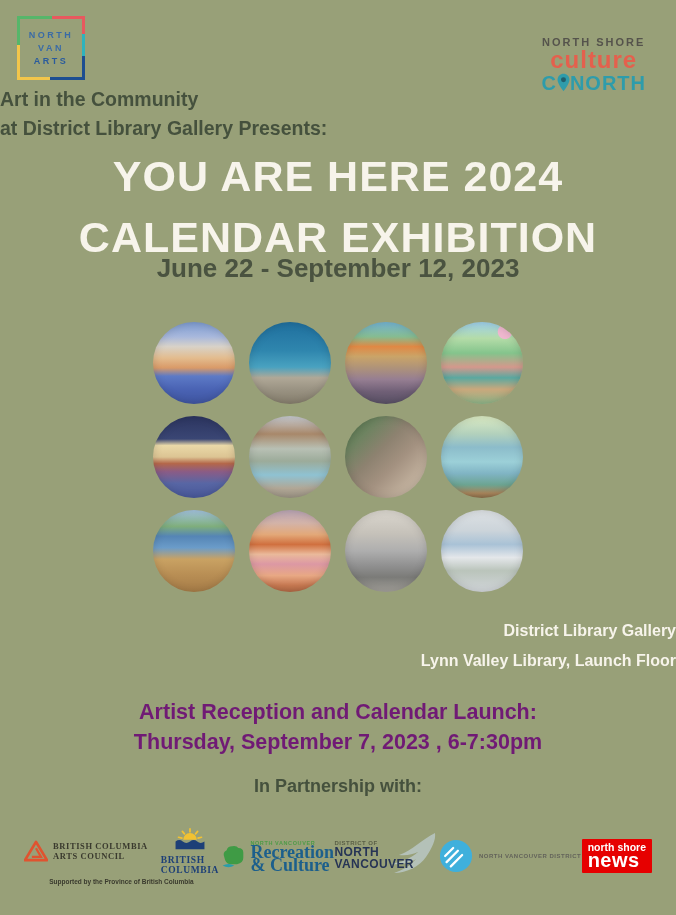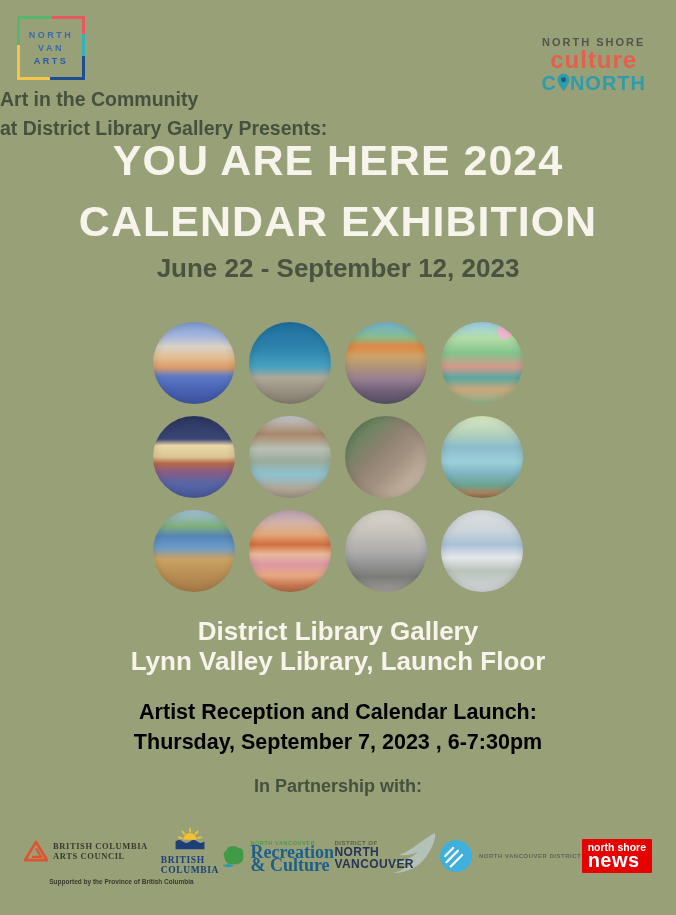--- a/index.html
+++ b/index.html
@@ -32,36 +32,36 @@
   .ncc { right:30px; top:36px; text-align:center; }
   .ncc-l1 { font-size:11px; font-weight:700; letter-spacing:2px; color:#55534c; }
   .ncc-l2 { font-size:24px; font-weight:800; color:#e4604d; letter-spacing:1px; line-height:24px; }
   .ncc-l3 { font-size:20px; font-weight:700; color:#2e9cab; letter-spacing:1px; line-height:22px;
     display:flex; align-items:flex-start; justify-content:center; }
   .ncc-l3 svg { margin:1px 0 0 0; }
 
   
   .presents { top:85px; width:100%; 
     color:#45513d; font-weight:700; font-size:19.5px; line-height:29px; }
-  .title { top:130px; width:100%; text-align:center;
+  .title { top:146px; width:100%; text-align:center;
     color:#f7f4eb; font-weight:700; font-size:43px; line-height:61px; letter-spacing:1px; }
   .dates { top:253px; width:100%; text-align:center;
     color:#4a5340; font-weight:700; font-size:26px; }
 
   
   .grid { top:322px; left:50%; transform:translateX(-50%);
     display:grid; grid-template-columns:repeat(4,82px); gap:12px 14px; }
   .artwork-circle { width:82px; height:82px; border-radius:50%;
     box-shadow:inset 0 0 9px rgba(0,0,0,.15); }
 
   
-  .venue { top:616px; width:100%; text-align:center;
-    color:#f7f4eb; font-weight:700; font-size:26px; line-height:30px; }
+  .venue { top:616px; width:100%; text-align:right;
+    color:#f7f4eb; font-weight:700; font-size:16px; line-height:30px; }
   .reception { top:697px; width:100%; text-align:center;
-    color:#000000; font-weight:700; font-size:21.5px; line-height:30px; }
+    color:#701a75; font-weight:700; font-size:21.5px; line-height:30px; }
   .partnership { top:776px; width:100%; text-align:center;
     color:#45513d; font-weight:700; font-size:18px; }
 
   
   .partners { left:0; right:0; top:824px; height:64px;
     display:flex; align-items:center; justify-content:space-between;
     padding:0 24px; }
   .bcgroup { display:flex; flex-direction:column; align-items:center; }
   .bcrow { display:flex; align-items:center; gap:13px; }
   .bcac { display:flex; align-items:center; gap:5px; }

